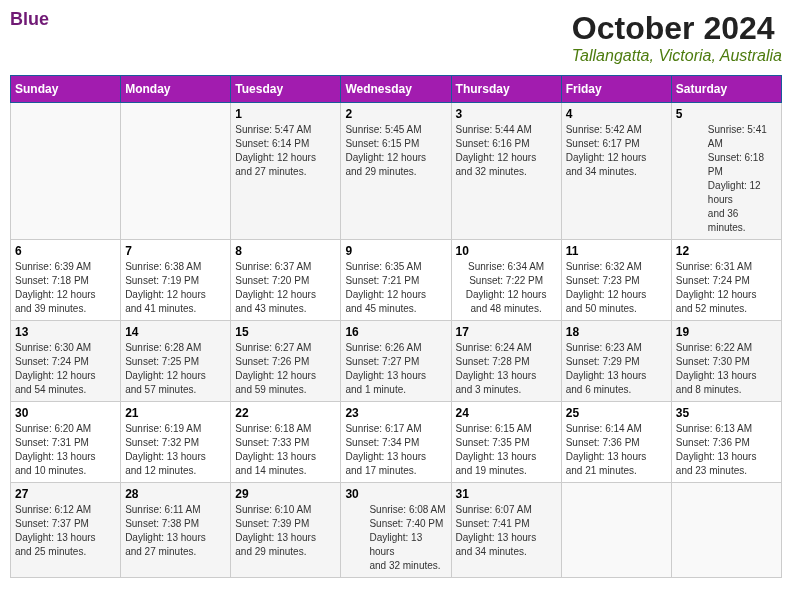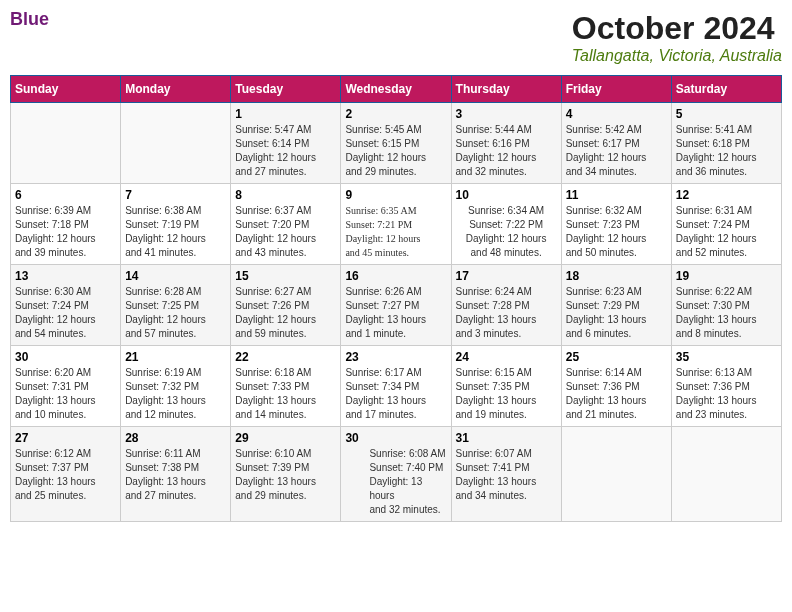--- a/index.html
+++ b/index.html
@@ -45,21 +45,21 @@
       font-size: 16px;
       color: #4d7c0f;
       font-style: italic;
     }
     table {
       width: 100%;
       border-collapse: collapse;
       font-size: 11px;
     }
     thead tr th {
-      background: #be185d;
+      background: #a21caf;
       color: #fff;
       padding: 6px 4px;
       text-align: left;
       font-size: 12px;
       font-weight: bold;
       border: 1px solid #1a5a9a;
     }
     tbody tr td {
       border: 1px solid #ccc;
       padding: 4px;
@@ -145,21 +145,21 @@
         </td>
         <td>
           <span class="day-num">4</span>
           <div class="day-info" style="white-space: pre-line;">Sunrise: 5:42 AM
 Sunset: 6:17 PM
 Daylight: 12 hours
 and 34 minutes.</div>
         </td>
         <td>
           <span class="day-num">5</span>
-          <div class="day-info" style="white-space: pre-line;">Sunrise: 5:41 AM
+          <div class="day-info" style="white-space: pre-line; margin-left: 32px;">Sunrise: 5:41 AM
 Sunset: 6:18 PM
 Daylight: 12 hours
 and 36 minutes.</div>
         </td>
       </tr>
       <tr>
         <td>
           <span class="day-num">6</span>
           <div class="day-info" style="white-space: pre-line;">Sunrise: 6:39 AM
 Sunset: 7:18 PM
@@ -175,21 +175,21 @@
         </td>
         <td>
           <span class="day-num">8</span>
           <div class="day-info" style="white-space: pre-line;">Sunrise: 6:37 AM
 Sunset: 7:20 PM
 Daylight: 12 hours
 and 43 minutes.</div>
         </td>
         <td>
           <span class="day-num">9</span>
-          <div class="day-info" style="white-space: pre-line; font-family: Liberation Serif, serif;">Sunrise: 6:35 AM
+          <div class="day-info" style="white-space: pre-line;">Sunrise: 6:35 AM
 Sunset: 7:21 PM
 Daylight: 12 hours
 and 45 minutes.</div>
         </td>
         <td>
           <span class="day-num">10</span>
           <div class="day-info" style="white-space: pre-line; text-align: center;">Sunrise: 6:34 AM
 Sunset: 7:22 PM
 Daylight: 12 hours
 and 48 minutes.</div>

